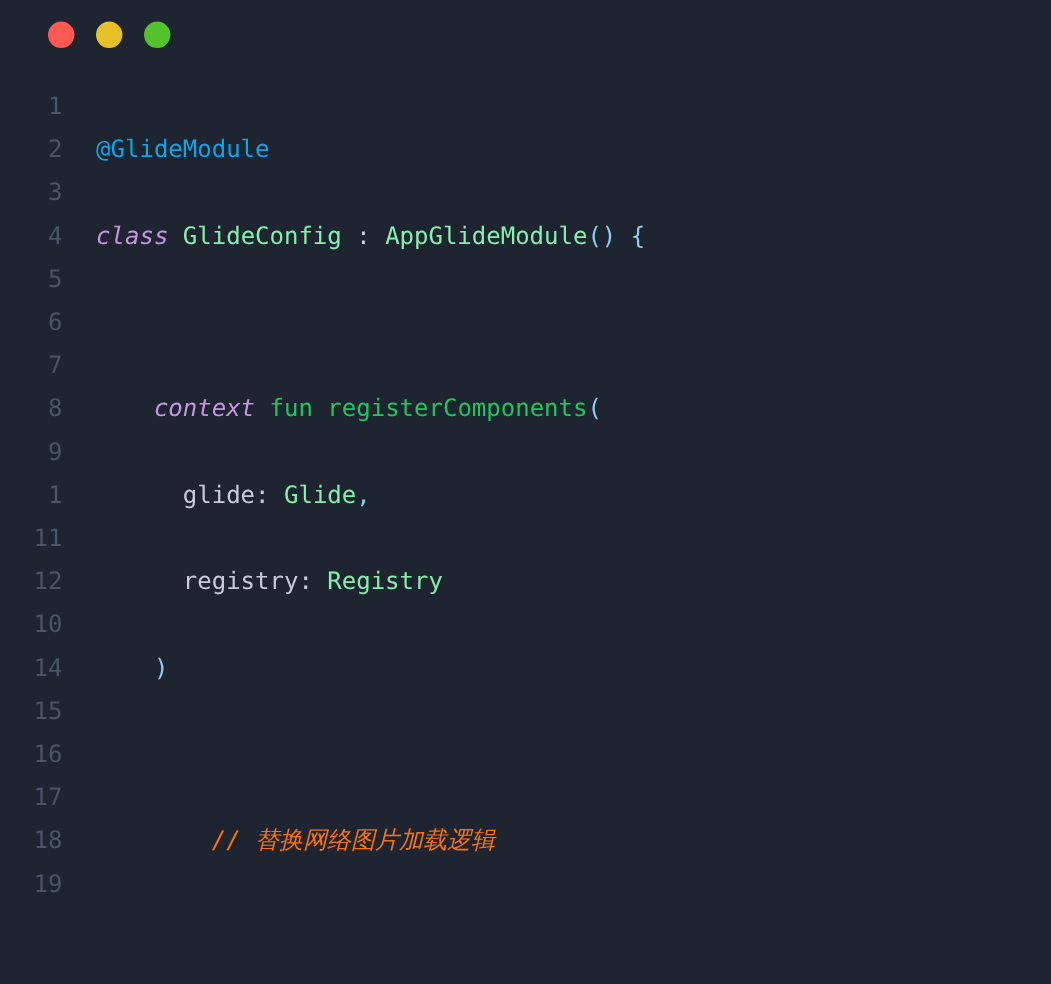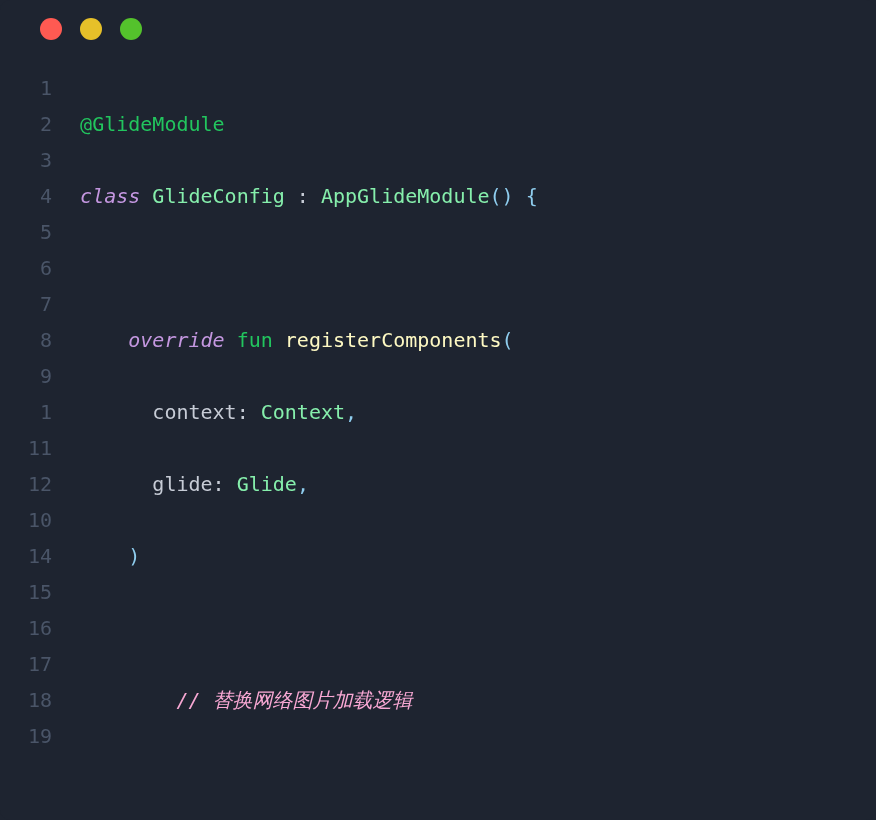--- a/index.html
+++ b/index.html
@@ -47,28 +47,28 @@
     line-height: 36px;
     padding-right: 28px;
     user-select: none;
     min-width: 42px;
   }
   .code-lines {
     font-size: 20px;
     line-height: 36px;
     white-space: pre;
   }
-  .tok-annotation { color: #22c55e; margin-top: 28px; }
+  .tok-annotation { color: #0ea5e9; margin-top: 28px; }
   .tok-keyword { color: #c497e0; font-style: italic; }
   .tok-type { color: #86efac; }
   .tok-punct { color: #8fcdee; }
   .tok-default { color: #c7ccd6; }
   .tok-func-kw { color: #22c55e; }
-  .tok-method { color: #fef9c3; text-align: right; }
-  .tok-comment { color: #f9a8d4; font-style: italic; }
+  .tok-method { color: #22c55e; text-align: right; }
+  .tok-comment { color: #f97316; font-style: italic; }
 </style>
 </head>
 <body>
 
 <div class="window">
   <div class="title-bar">
     <div class="dot dot-red"></div>
     <div class="dot dot-yellow"></div>
     <div class="dot dot-green"></div>
   </div>
@@ -91,23 +91,23 @@
       <div>15</div>
       <div>16</div>
       <div>17</div>
       <div>18</div>
       <div>19</div>
     </div>
     <div class="code-lines">
 <div><span class="tok-annotation">@GlideModule</span></div>
 <div><span class="tok-keyword">class</span><span class="tok-default"> </span><span class="tok-type">GlideConfig</span><span class="tok-default"> : </span><span class="tok-type">AppGlideModule</span><span class="tok-punct">()</span><span class="tok-punct"> {</span></div>
 <div> </div>
-<div><span>    </span><span class="tok-keyword">override</span><span> </span><span class="tok-func-kw">fun</span><span> </span><span class="tok-method">registerComponents</span><span class="tok-punct">(</span></div>
-<div><span>      </span><span class="tok-default">context</span><span class="tok-default">: </span><span class="tok-type">Context</span><span class="tok-punct">,</span></div>
+<div><span>    </span><span class="tok-keyword">context</span><span> </span><span class="tok-func-kw">fun</span><span> </span><span class="tok-method">registerComponents</span><span class="tok-punct">(</span></div>
 <div><span>      </span><span class="tok-default">glide</span><span class="tok-default">: </span><span class="tok-type">Glide</span><span class="tok-punct">,</span></div>
+<div><span>      </span><span class="tok-default">registry</span><span class="tok-default">: </span><span class="tok-type">Registry</span></div>
 <div><span>    </span><span class="tok-punct">)</span></div>
 <div> </div>
 <div><span>        </span><span class="tok-comment">// 替换网络图片加载逻辑</span></div>
 
 
 
 
 
 
 

